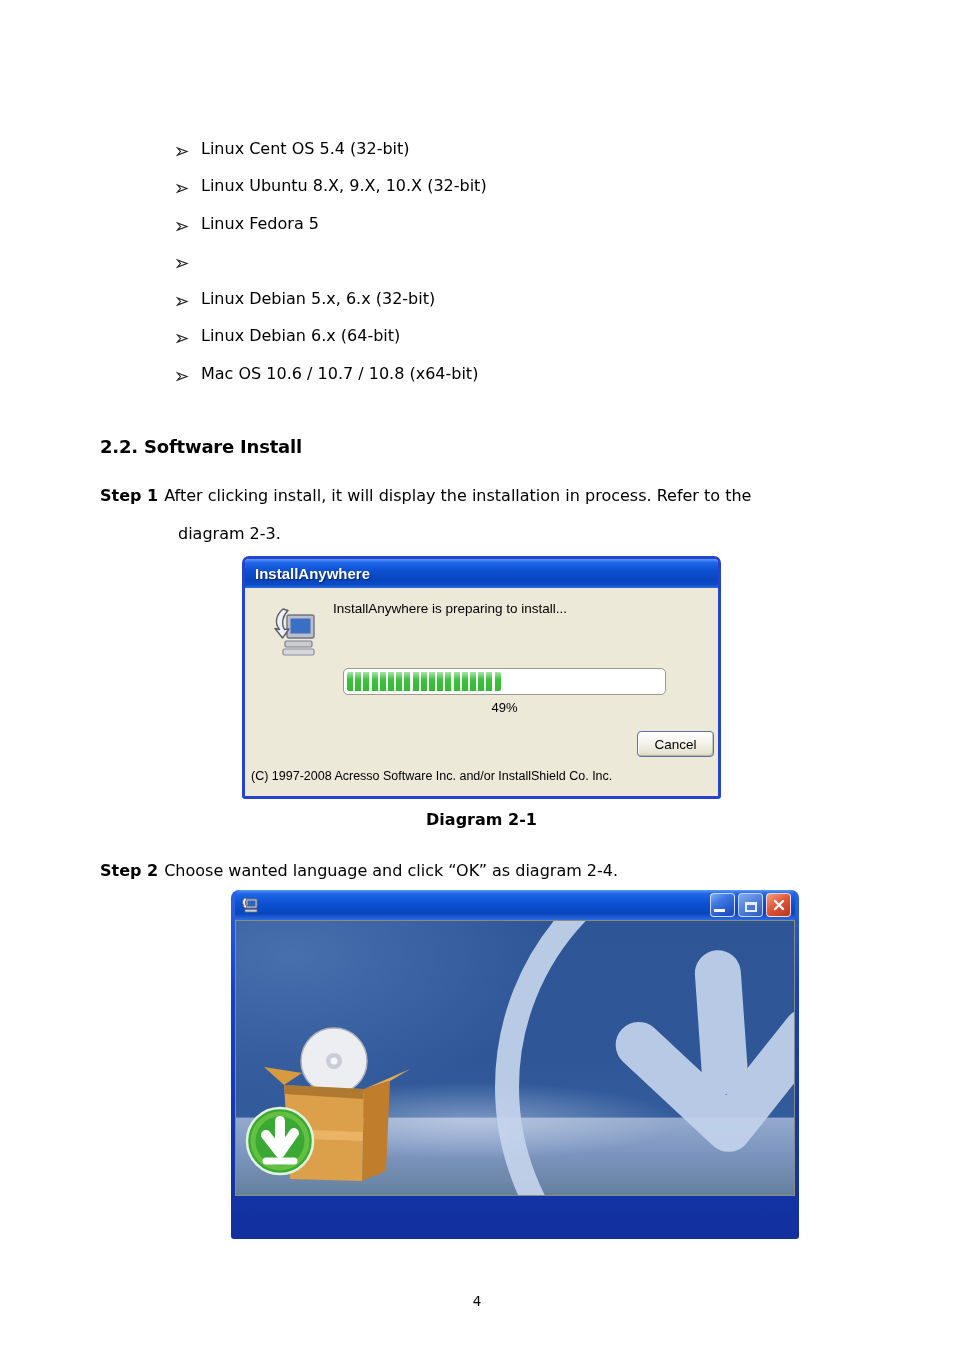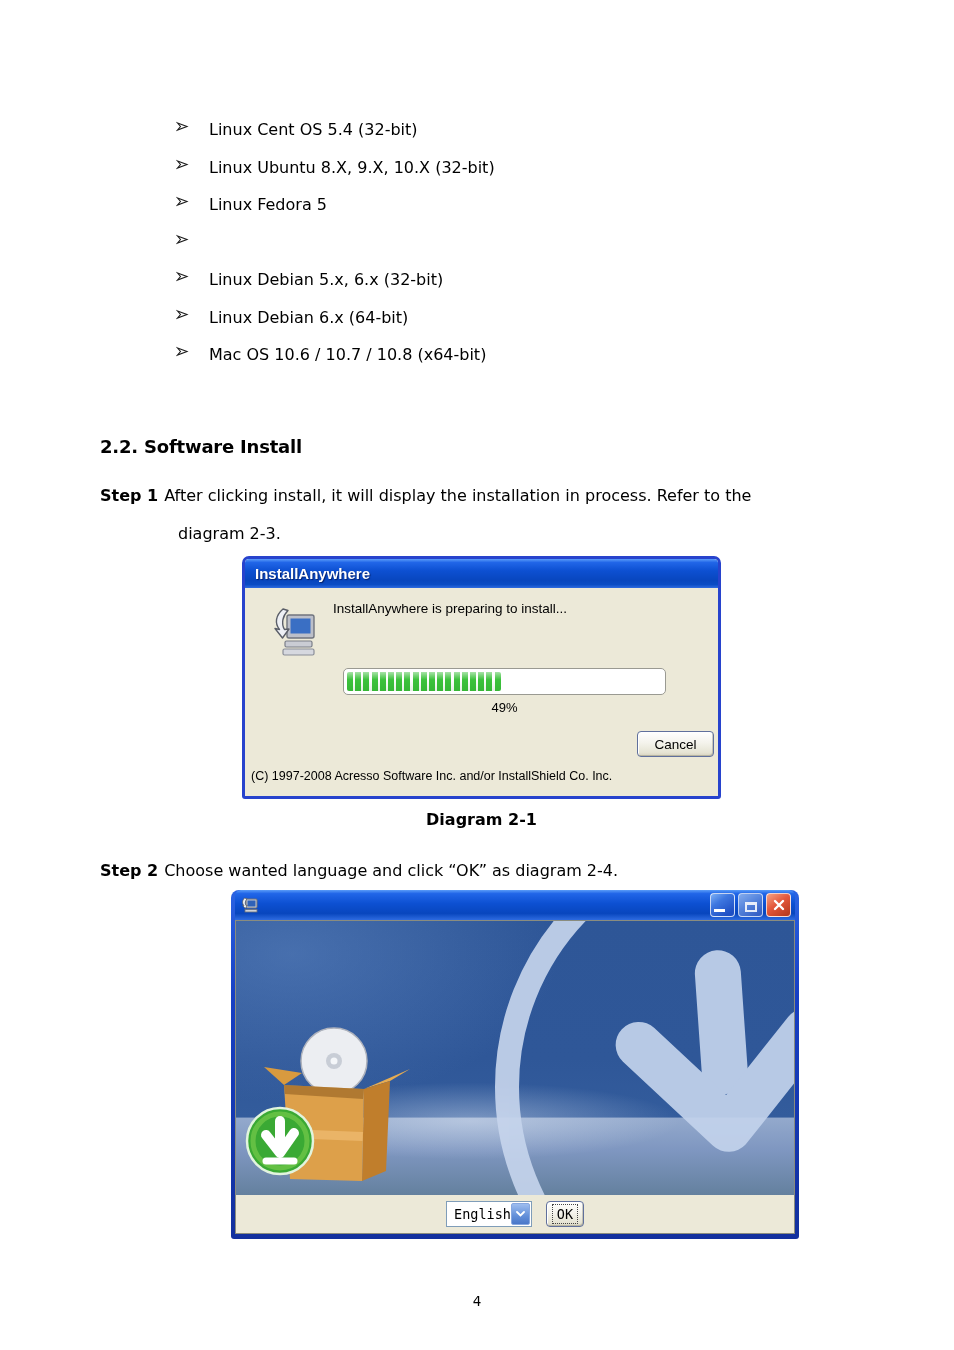--- a/index.html
+++ b/index.html
@@ -2,21 +2,21 @@
 <html><head>
 <meta charset="utf-8">
 <style>
   * { margin:0; padding:0; box-sizing:border-box; }
   html,body { width:954px; height:1350px; background:#ffffff; }
   body { font-family:"DejaVu Sans", sans-serif; color:#000; position:relative; }
   .page { position:relative; width:954px; height:1350px; overflow:hidden; background:#fff; }
 
   
   .os-list { position:absolute; left:176px; top:120px; list-style:none; }
-  .os-list li { display:flex; align-items:flex-start; height:37.5px; font-size:16px;gap:8px; }
+  .os-list li { display:flex; align-items:flex-end; height:37.5px; font-size:16px; }
   .os-list li svg { margin-right:12px; flex:0 0 auto; }
   .section-heading { position:absolute; left:100px; top:436px; font-size:18px; font-weight:bold; letter-spacing:-0.2px; }
   .step-line { position:absolute; left:100px; font-size:16px; white-space:nowrap; }
   .step-line b { font-weight:bold; margin-right:6px;text-align:center; }
   .step1-line1 { top:486px; }
   .step1-line2 { top:524px; left:178px; }
   .step2-line  { top:861px; }
   .diagram-caption { position:absolute; left:242px; top:810px; width:479px; text-align:center; font-size:16px; font-weight:bold; }
   .page-number { position:absolute; left:0; top:1293px; width:954px; text-align:center; font-size:13.5px; }
 
@@ -217,31 +217,18 @@
             <g>
               <circle cx="12" cy="108" r="33" fill="#3aa934" stroke="#e2f4de" stroke-width="2.5"></circle>
               <circle cx="12" cy="108" r="27" fill="none" stroke="#7fd04f" stroke-width="5" opacity="0.6"></circle>
               <path d="M12 88 L12 112" stroke="#fff" stroke-width="10" stroke-linecap="round"></path>
               <path d="M-2 102 L12 120 L26 100" stroke="#fff" stroke-width="10" stroke-linecap="round" stroke-linejoin="round" fill="none"></path>
               <path d="M-2 128 L26 128" stroke="#fff" stroke-width="7" stroke-linecap="round"></path>
             </g>
           </g>
         </svg>
       </div>
-      <div class="win2-bottombar">
-        <div class="combo">
-          <span class="combo-value">English</span>
-          <span class="combo-arrow">
-            <svg width="9" height="6" viewBox="0 0 9 6">
-                <path d="M1 1 L4.5 4.5 L8 1" stroke="#fff" stroke-width="1.8" fill="none" stroke-linecap="round"></path>
-              </svg>
-          </span>
-        </div>
-        <button class="xp-btn ok-btn">
-          <span class="focus-ring">OK</span>
-        </button>
-      </div>
     </div>
   </div>
 
   <div class="page-number">4</div>
 
 </div>
 
 </body></html>

